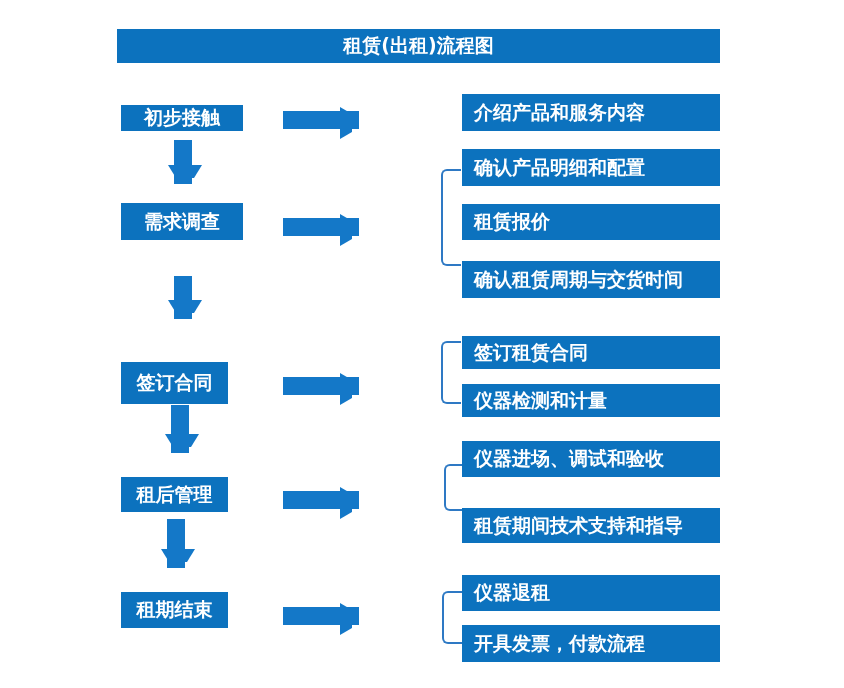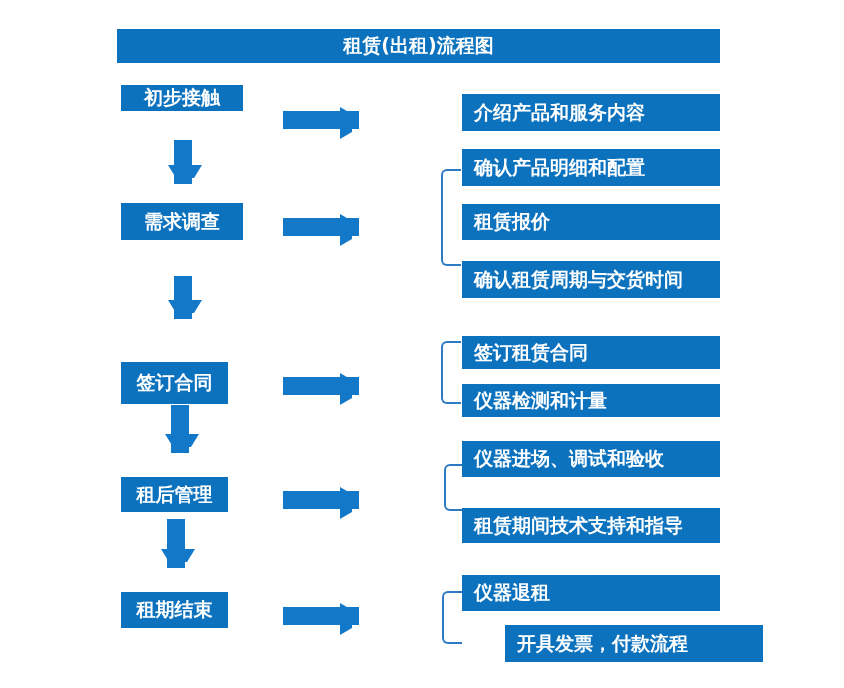--- a/index.html
+++ b/index.html
@@ -79,21 +79,21 @@
     background: transparent;
   }
 </style>
 </head>
 <body>
 
 <div class="canvas">
 
   <div class="title-bar">租赁(出租)流程图</div>
 
-  <div class="step-box" style="top:67px;  height:26px; width:122px;text-align:right;">初步接触</div>
+  <div class="step-box" style="top:87px;  height:26px; width:122px;text-align:right;">初步接触</div>
   <div class="step-box" style="top:185px; height:37px; width:122px;">需求调查</div>
   <div class="step-box" style="top:344px; height:42px; width:107px;">签订合同</div>
   <div class="step-box" style="top:459px; height:35px; width:107px;">租后管理</div>
   <div class="step-box" style="top:574px; height:36px; width:107px;">租期结束</div>
 
   <div class="varrow" style="left:150px; top:122px; height:56px;">
     <div class="shaft"></div>
     <div class="head"></div>
   </div>
   <div class="varrow" style="left:150px; top:258px; height:55px;">
@@ -141,15 +141,15 @@
   <div class="detail-box" style="top:243px; height:37px;">确认租赁周期与交货时间</div>
   <div class="detail-box" style="top:186px; height:36px;">租赁报价</div>
 
   <div class="detail-box" style="top:318px; height:33px;">签订租赁合同</div>
   <div class="detail-box" style="top:366px; height:33px;">仪器检测和计量</div>
 
   <div class="detail-box" style="top:423px; height:36px;">仪器进场、调试和验收</div>
   <div class="detail-box" style="top:490px; height:35px;">租赁期间技术支持和指导</div>
 
   <div class="detail-box" style="top:557px; height:36px;">仪器退租</div>
-  <div class="detail-box" style="top:607px; height:37px;margin-left:43px;">开具发票，付款流程</div>
+  <div class="detail-box" style="top:607px; height:37px;">开具发票，付款流程</div>
 
 </div>
 
 </body></html>

